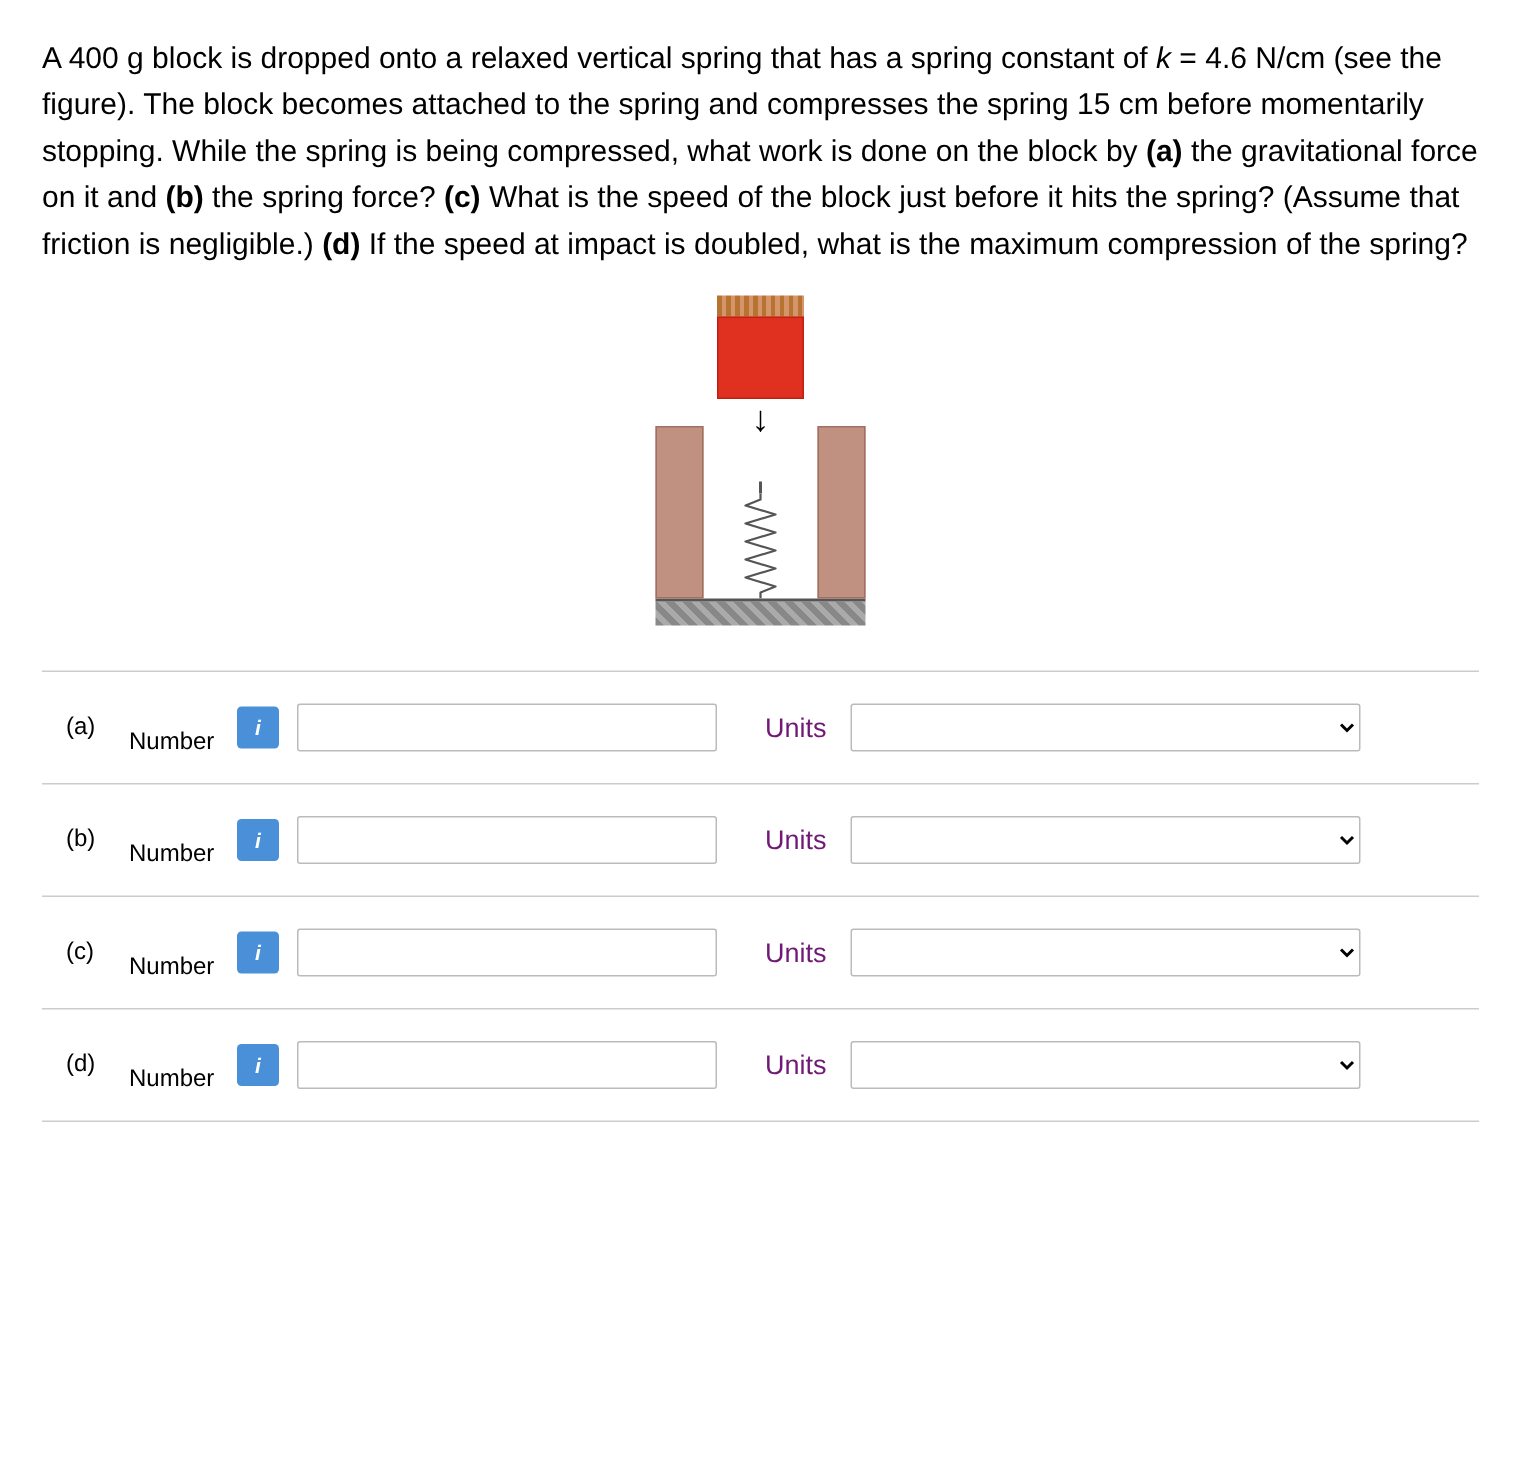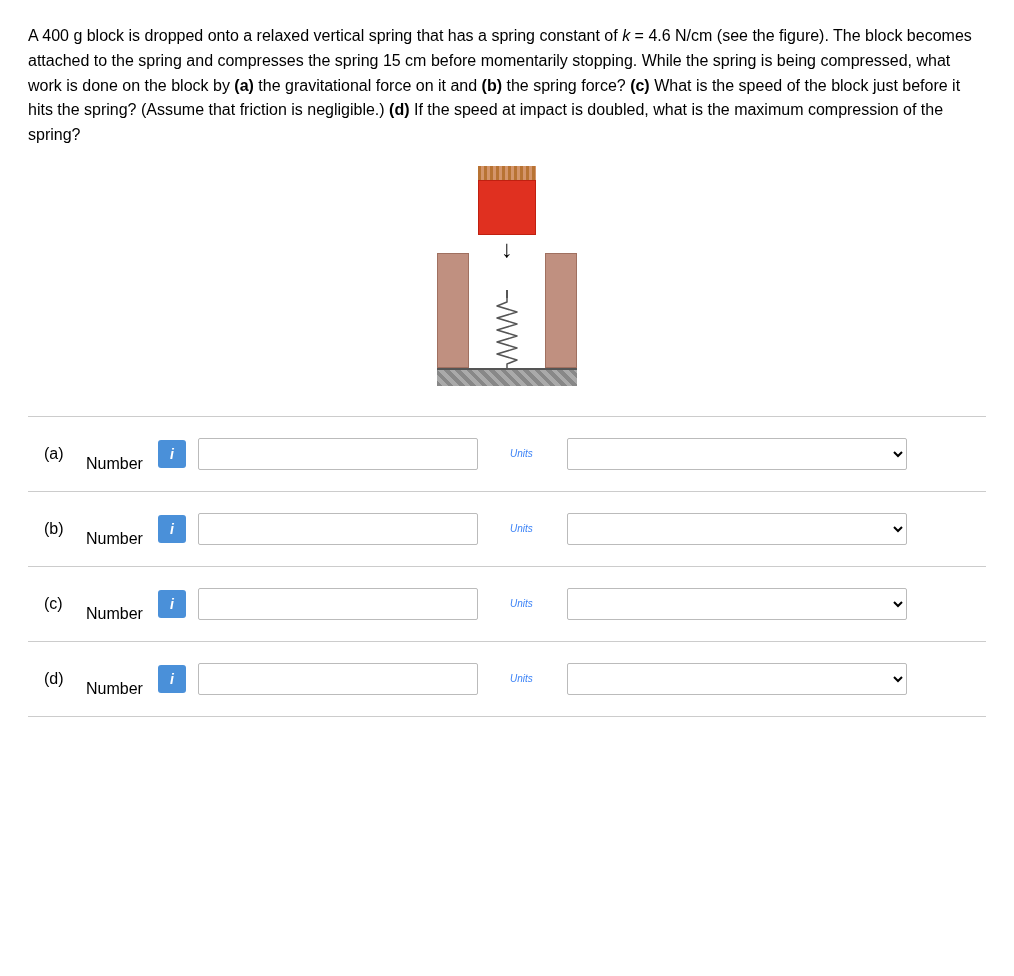--- a/index.html
+++ b/index.html
@@ -10,21 +10,21 @@
       color: #000;
       width: 1014px;
       min-height: 976px;
     }
 
     .page-container {
       padding: 24px 28px 24px 28px;
     }
 
     .problem-text {
-      font-size: 16px;
+      font-size: 20px;
       line-height: 1.55;
       margin-bottom: 18px;
     }
 
     .figure-container {
       display: flex;
       justify-content: center;
       margin: 10px 0 30px 0;
     }
 
@@ -183,25 +183,24 @@
       height: 32px;
       border: 1px solid #bbb;
       border-radius: 2px;
       padding: 0 8px;
       font-size: 15px;
       outline: none;
       max-width: 280px;
     }
 
     .units-label {
-      font-size: 10px;
+      font-size: 18px;
       min-width: 45px;
-      color: #3b82f6;
+      color: #701a75;
       margin-left: 20px;
-      font-style: italic;
     }
 
     .units-select {
       flex: 1;
       height: 32px;
       border: 1px solid #bbb;
       border-radius: 2px;
       padding: 0 8px;
       font-size: 15px;
       background: #fff;

